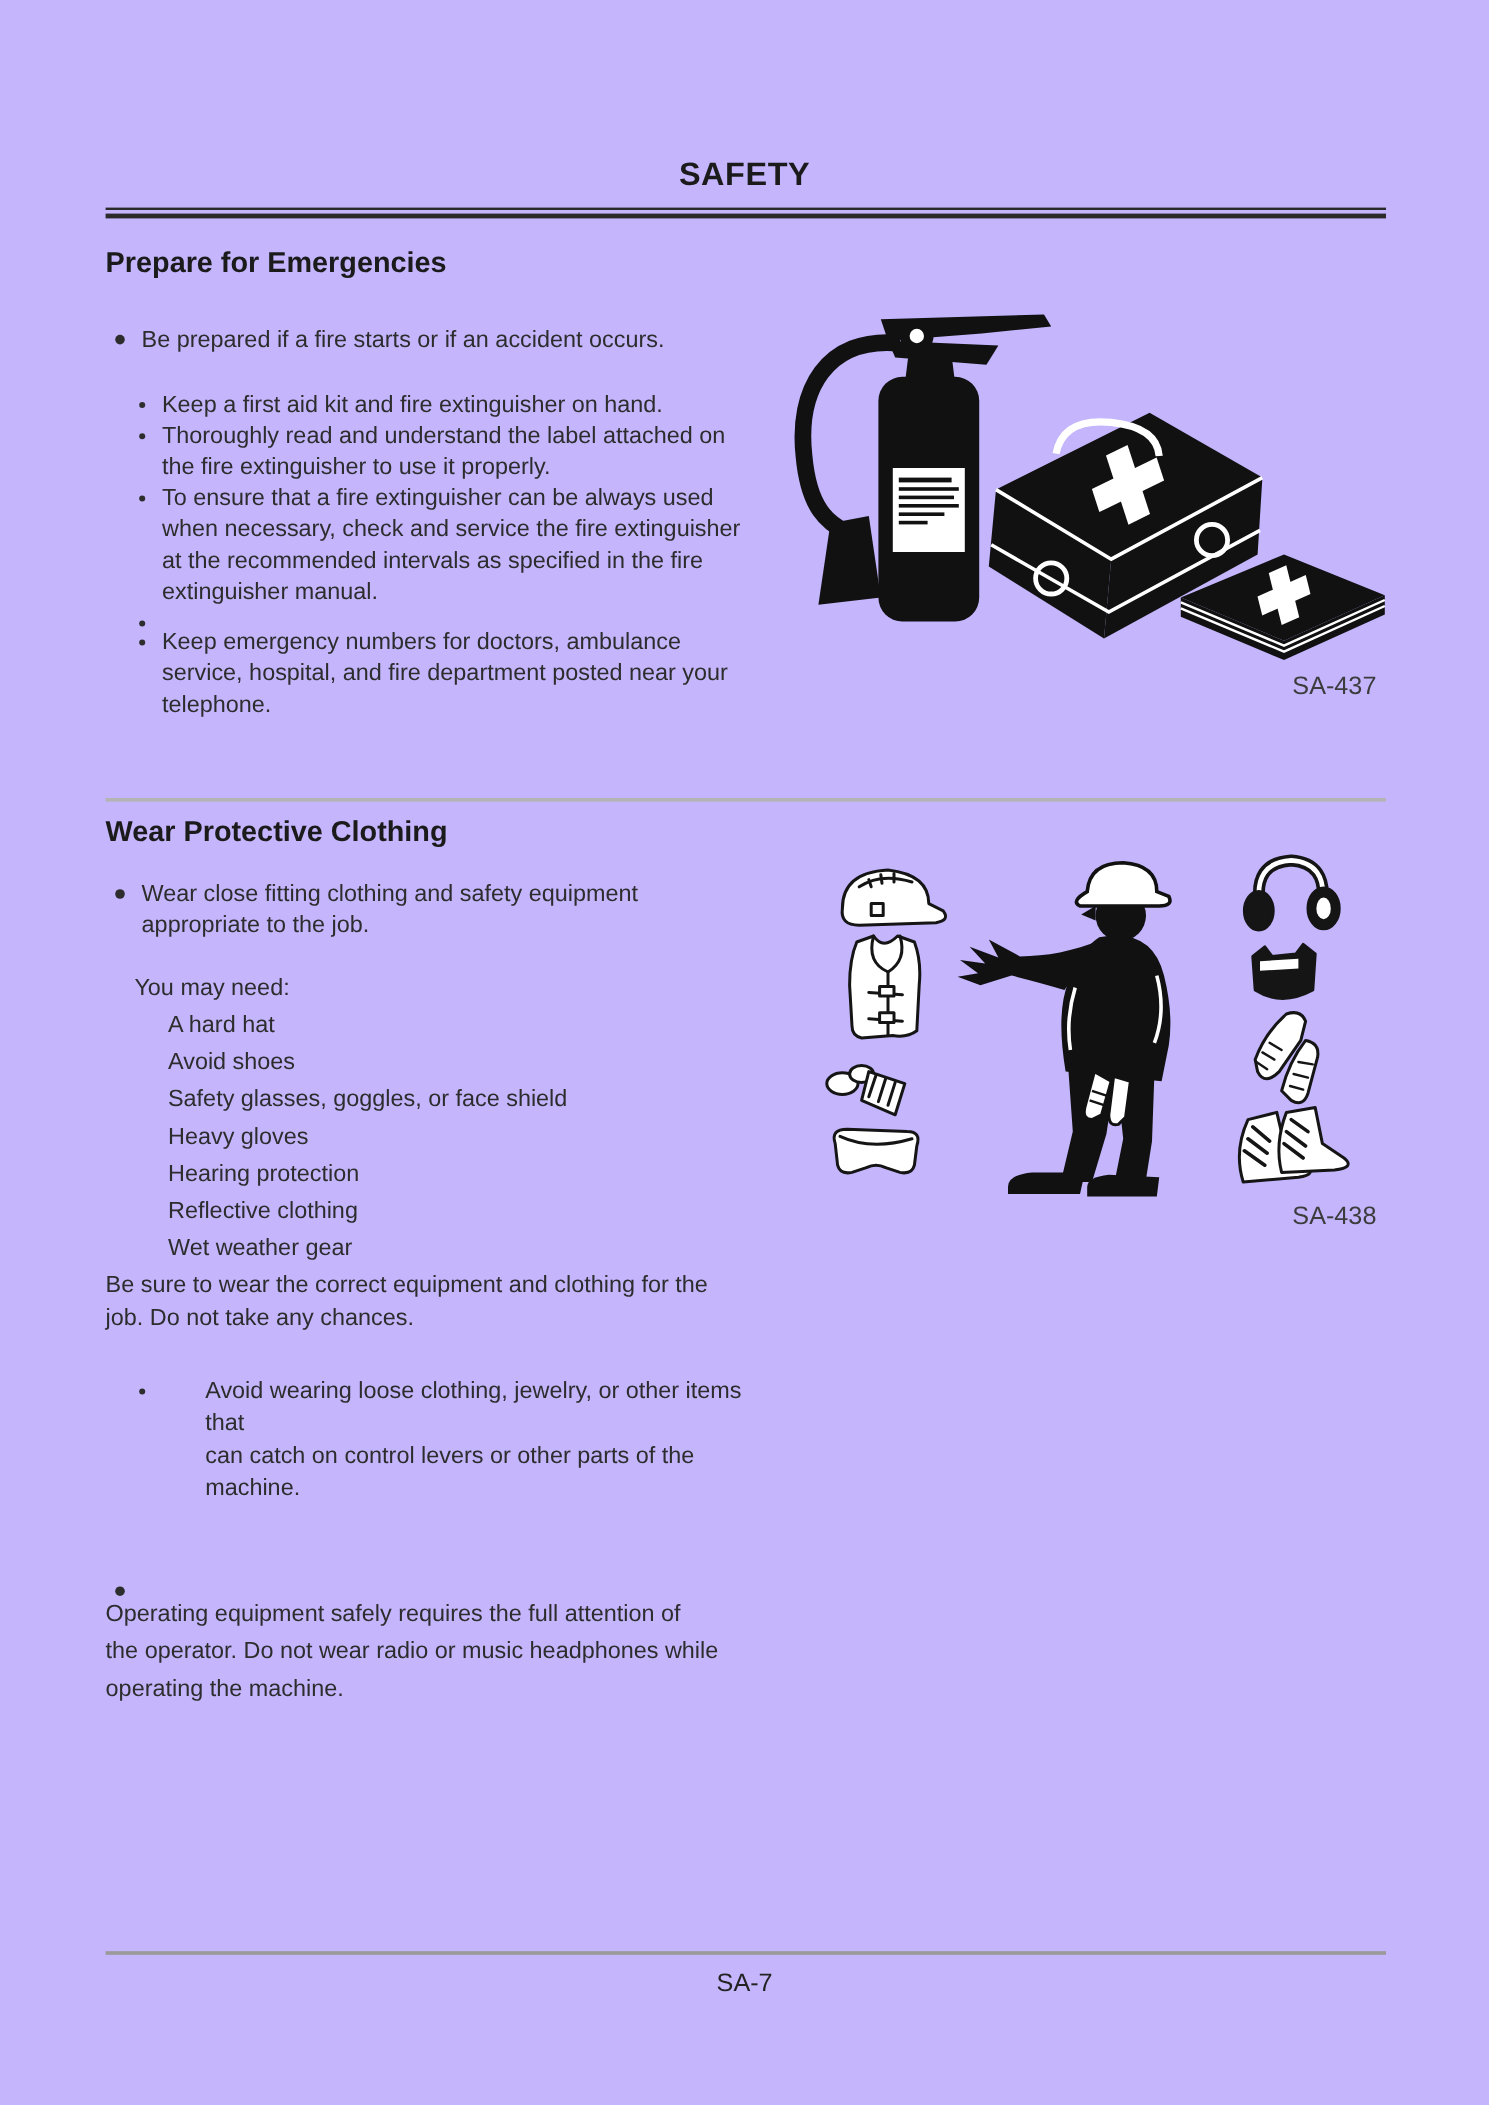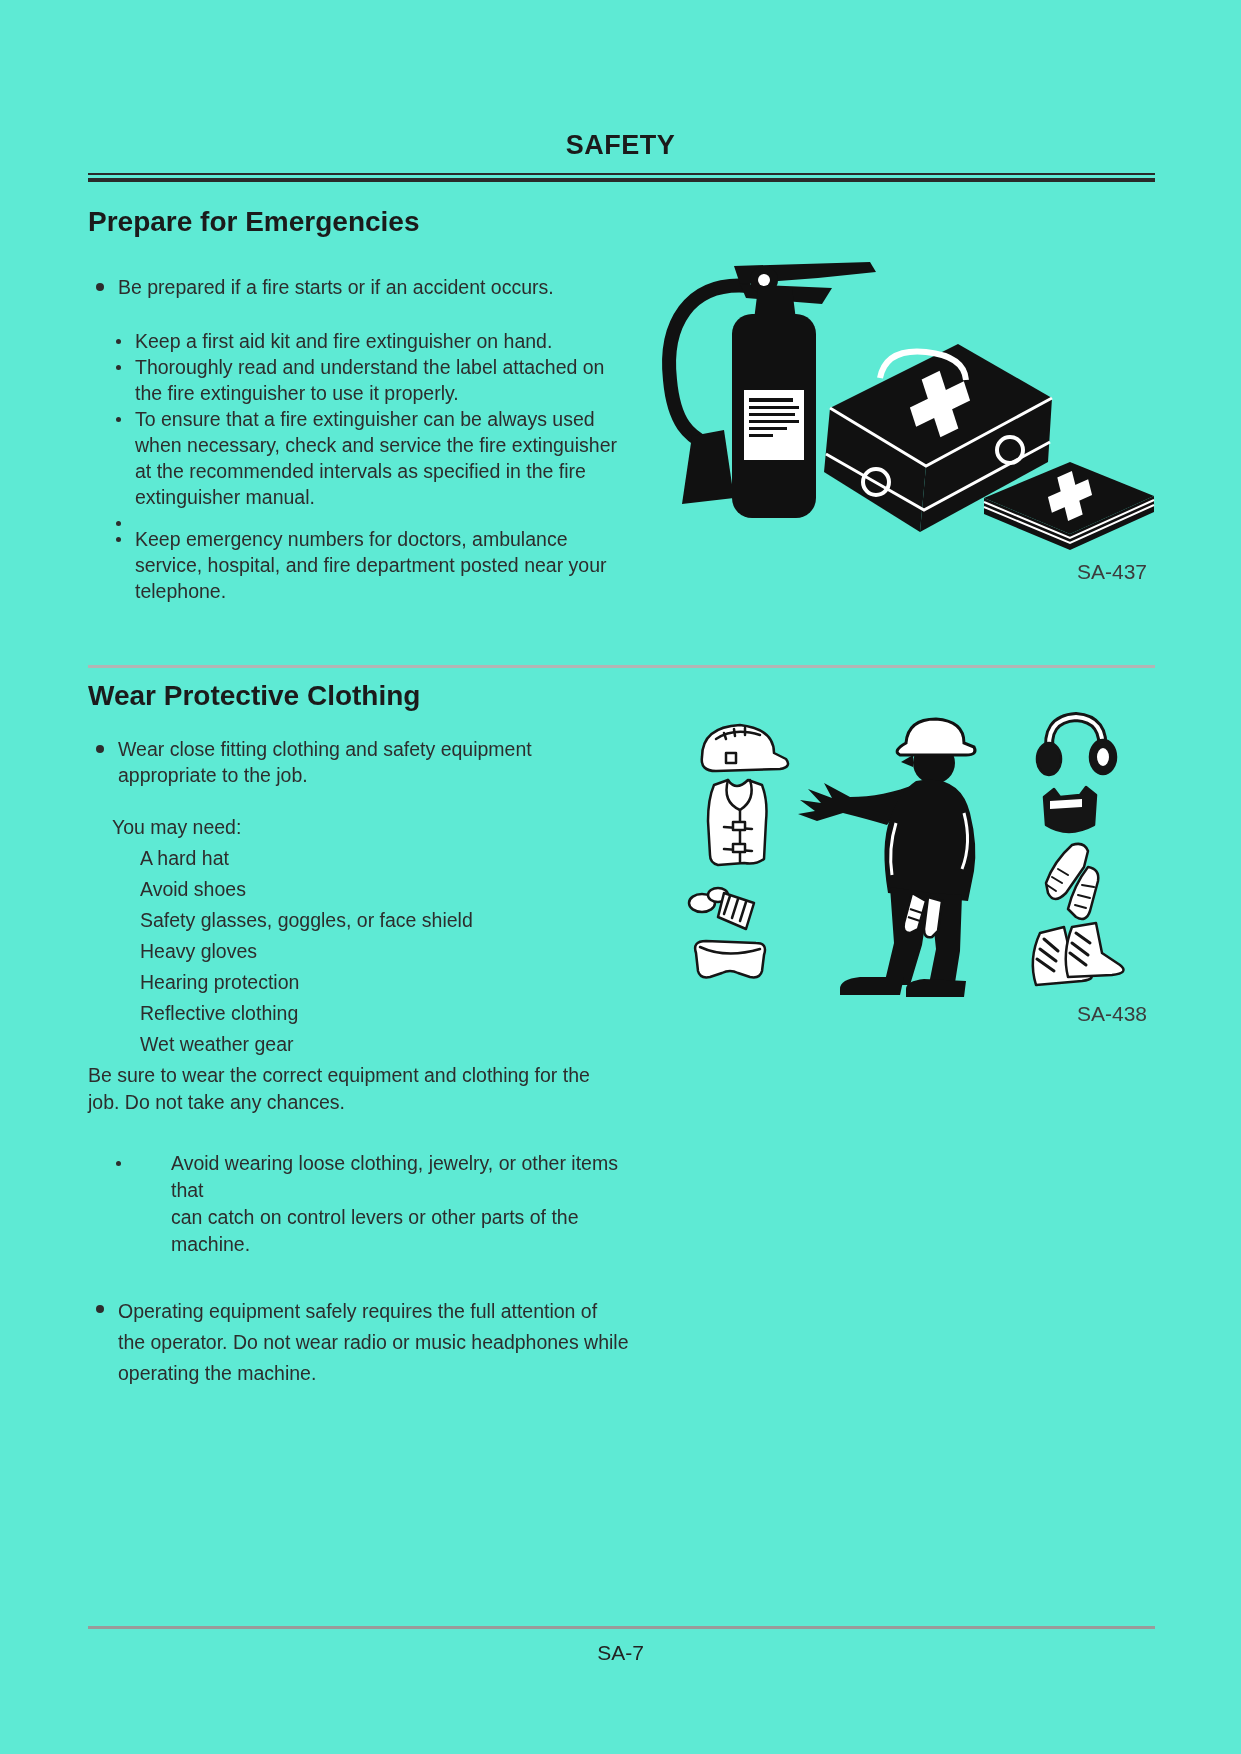--- a/index.html
+++ b/index.html
@@ -1,40 +1,40 @@
 <!DOCTYPE html>
 <html><head>
 <meta charset="utf-8">
 <style>
   html,body{margin:0;padding:0;background:#e8e8e8;}
-  .page{position:relative;width:1241px;height:1754px;background:#5eead4;margin:0 auto;
+  .page{position:relative;width:1241px;height:1754px;background:#c4b5fd;margin:0 auto;
         font-family:"Liberation Sans", sans-serif;color:#2d2d2d;overflow:hidden;}
   .abs{position:absolute;}
   .page-title{top:130px;left:0;width:1241px;text-align:center;font-size:27px;font-weight:bold;
               color:#1b1b1b;letter-spacing:.5px;}
   .rule-thin{top:173px;left:88px;width:1067px;height:2px;background:#2a2a2a;}
   .rule-thick{top:178px;left:88px;width:1067px;height:4px;background:#2a2a2a;}
   .section-divider{top:665px;left:88px;width:1067px;height:3px;background:#b4b4b4;}
   .footer-rule{top:1626px;left:88px;width:1067px;height:3px;background:#9a9a9a;}
   .footer-page{top:1641px;left:0;width:1241px;text-align:center;font-size:21px;color:#232323;}
-  .sec-heading{font-size:28px;font-weight:bold;color:#1b1b1b;margin:0 0 36px 0;}
+  .sec-heading{font-size:24px;font-weight:bold;color:#1b1b1b;margin:0 0 36px 0;}
   .sec2 .sec-heading{margin-bottom:24px;}
   .body-text{font-size:19.5px;line-height:26px;}
   .ml{white-space:pre-line;}
   .bullet-row{display:flex;margin-bottom:28px;}
   .bullet-row .dot{flex:0 0 8px;width:8px;height:8px;border-radius:50%;background:#2d2d2d;
                    margin:9px 14px 0 8px;}
   .sub-row{display:flex;padding-left:28px;}
   .sub-row .tick{flex:0 0 5px;width:5px;height:5px;border-radius:50%;background:#2d2d2d;
                  margin:11px 14px 0 0;}
   .list-intro{padding-left:24px;line-height:31px;}
   .equip-list{list-style:none;margin:0;padding:0 0 0 52px;line-height:31px;}
   .note{margin-top:2px;line-height:27px;}
   .sub-row.s2{margin-top:34px;line-height:27px;gap:36px;}
-  .bullet-row.b2{margin-top:38px;line-height:31px;margin-bottom:0;}
+  .bullet-row.b2{margin-top:59px;line-height:31px;margin-bottom:0;flex-direction:column;}
   .fig-caption{font-size:21px;color:#3c3c3c;text-align:right;width:200px;}
   svg{display:block;}
 </style>
 </head>
 <body>
 
 <div class="page">
 
   <div class="abs page-title">SAFETY</div>
   <div class="abs rule-thin"></div>

